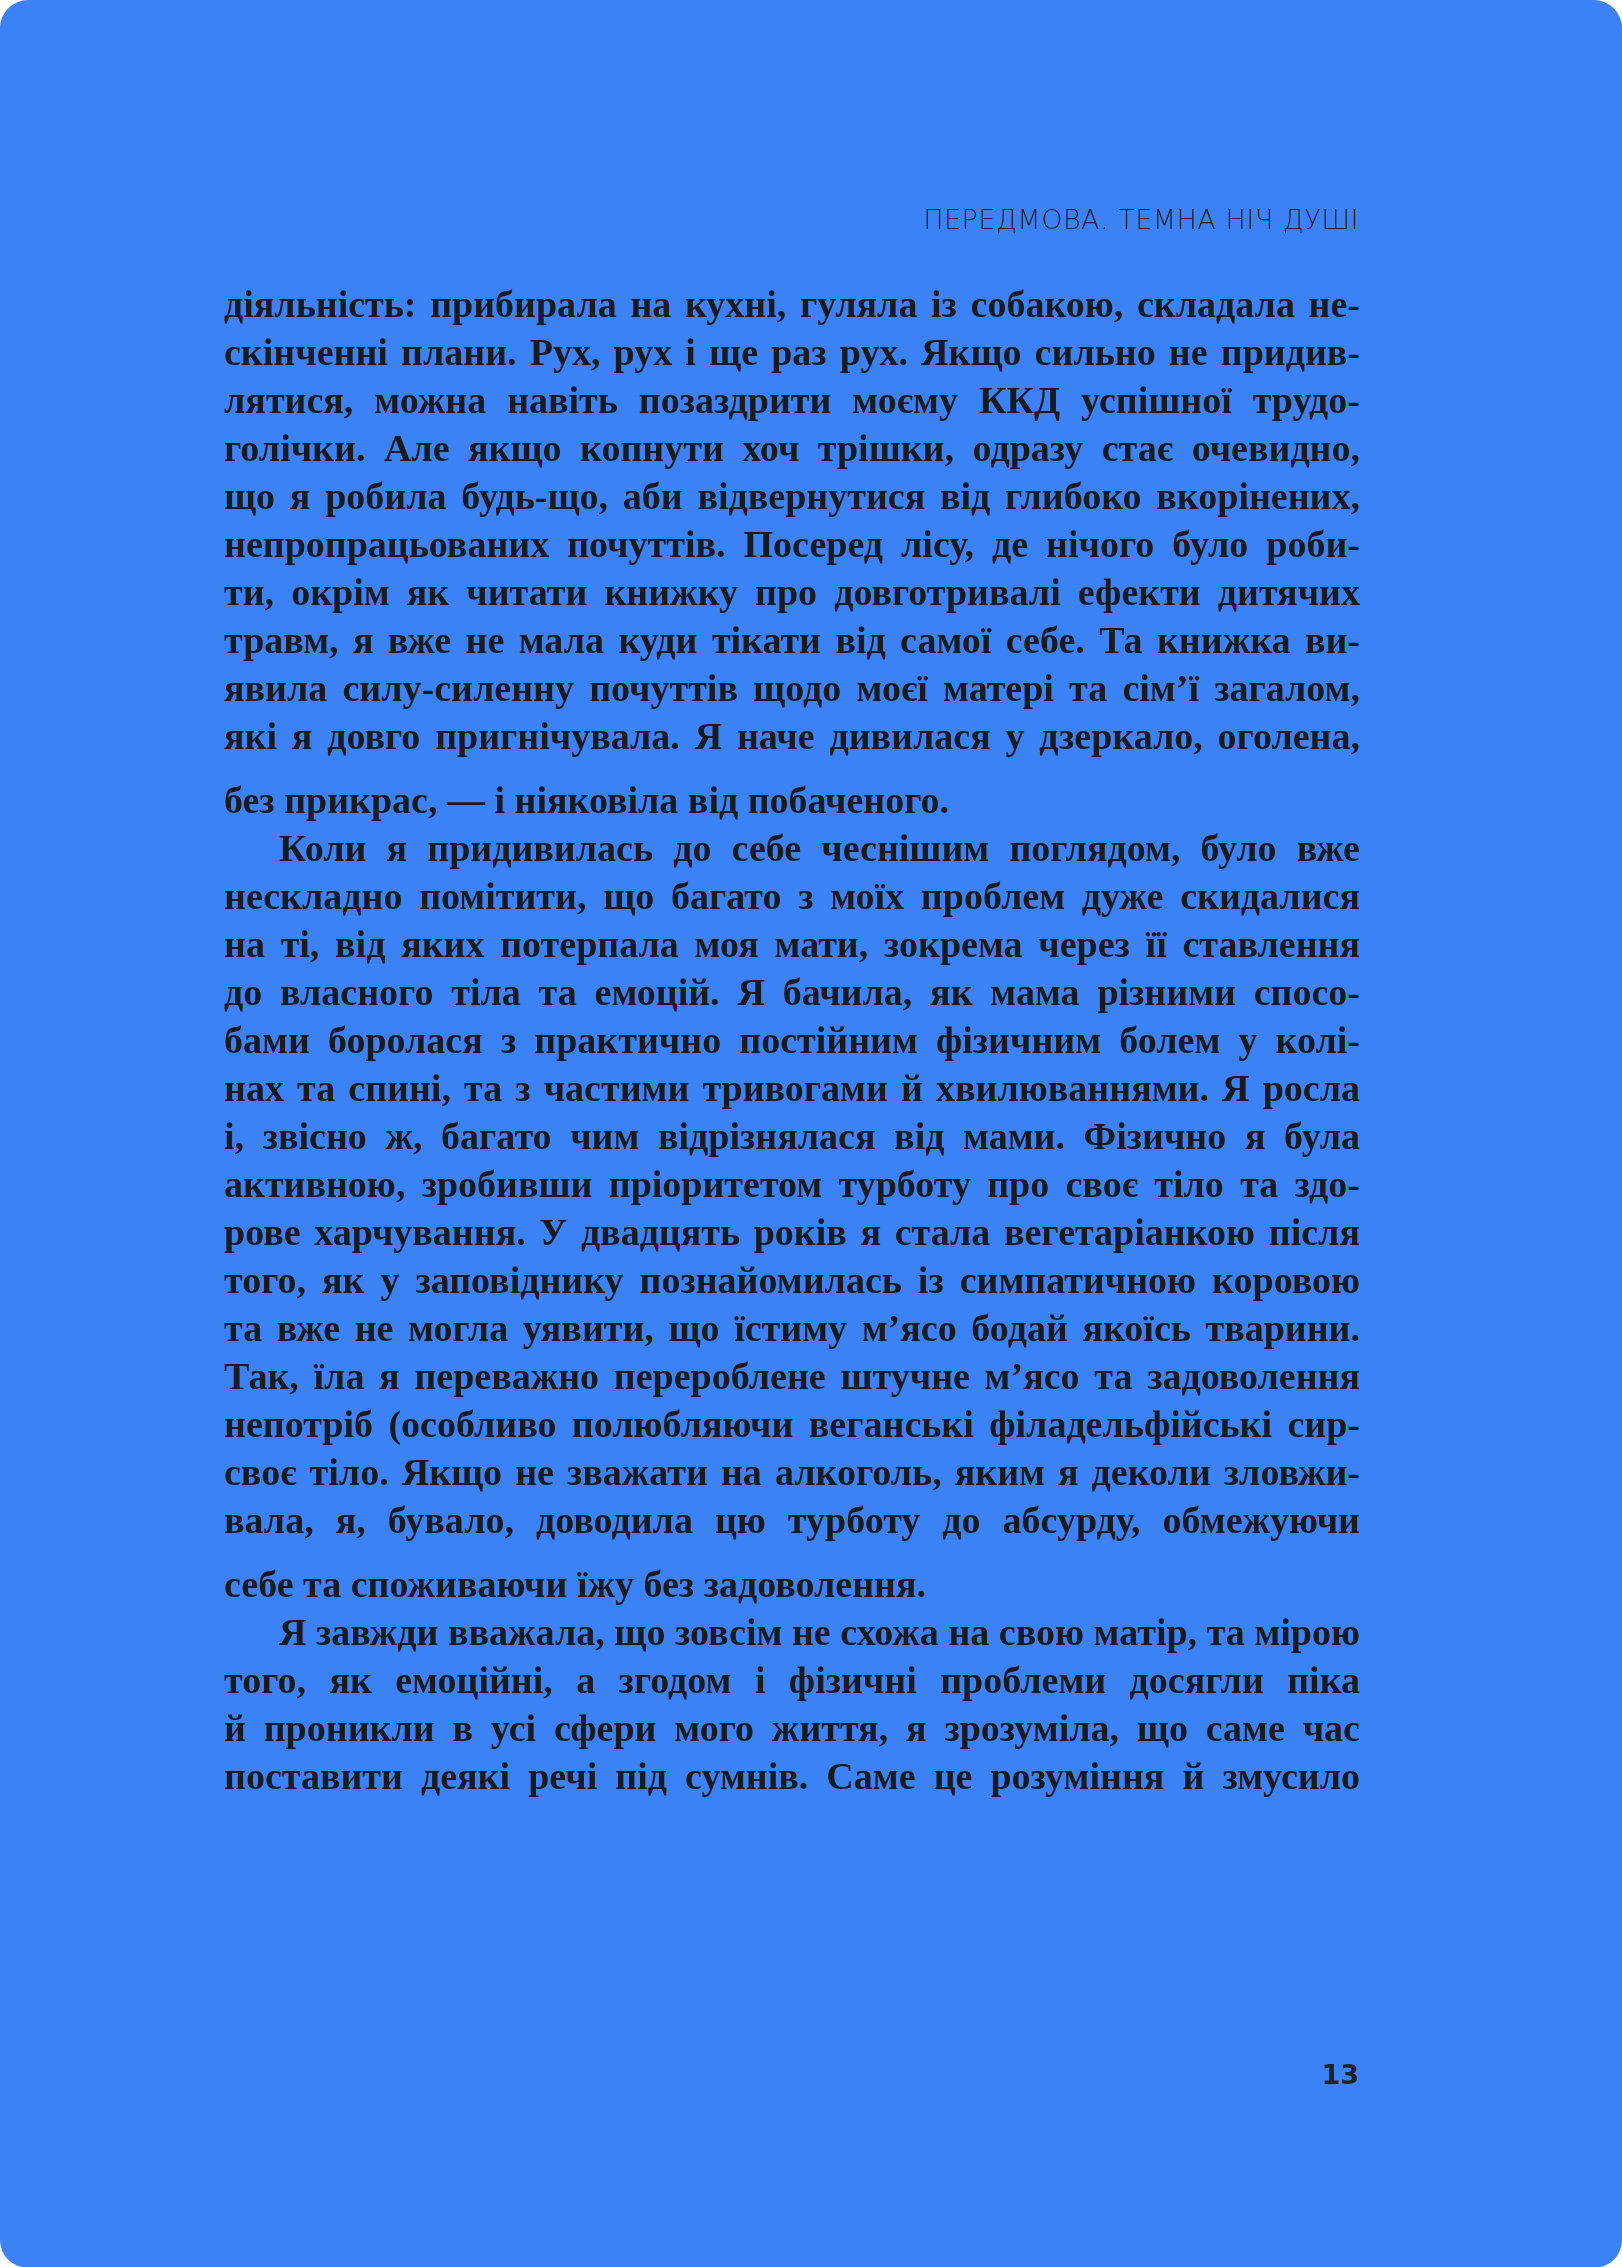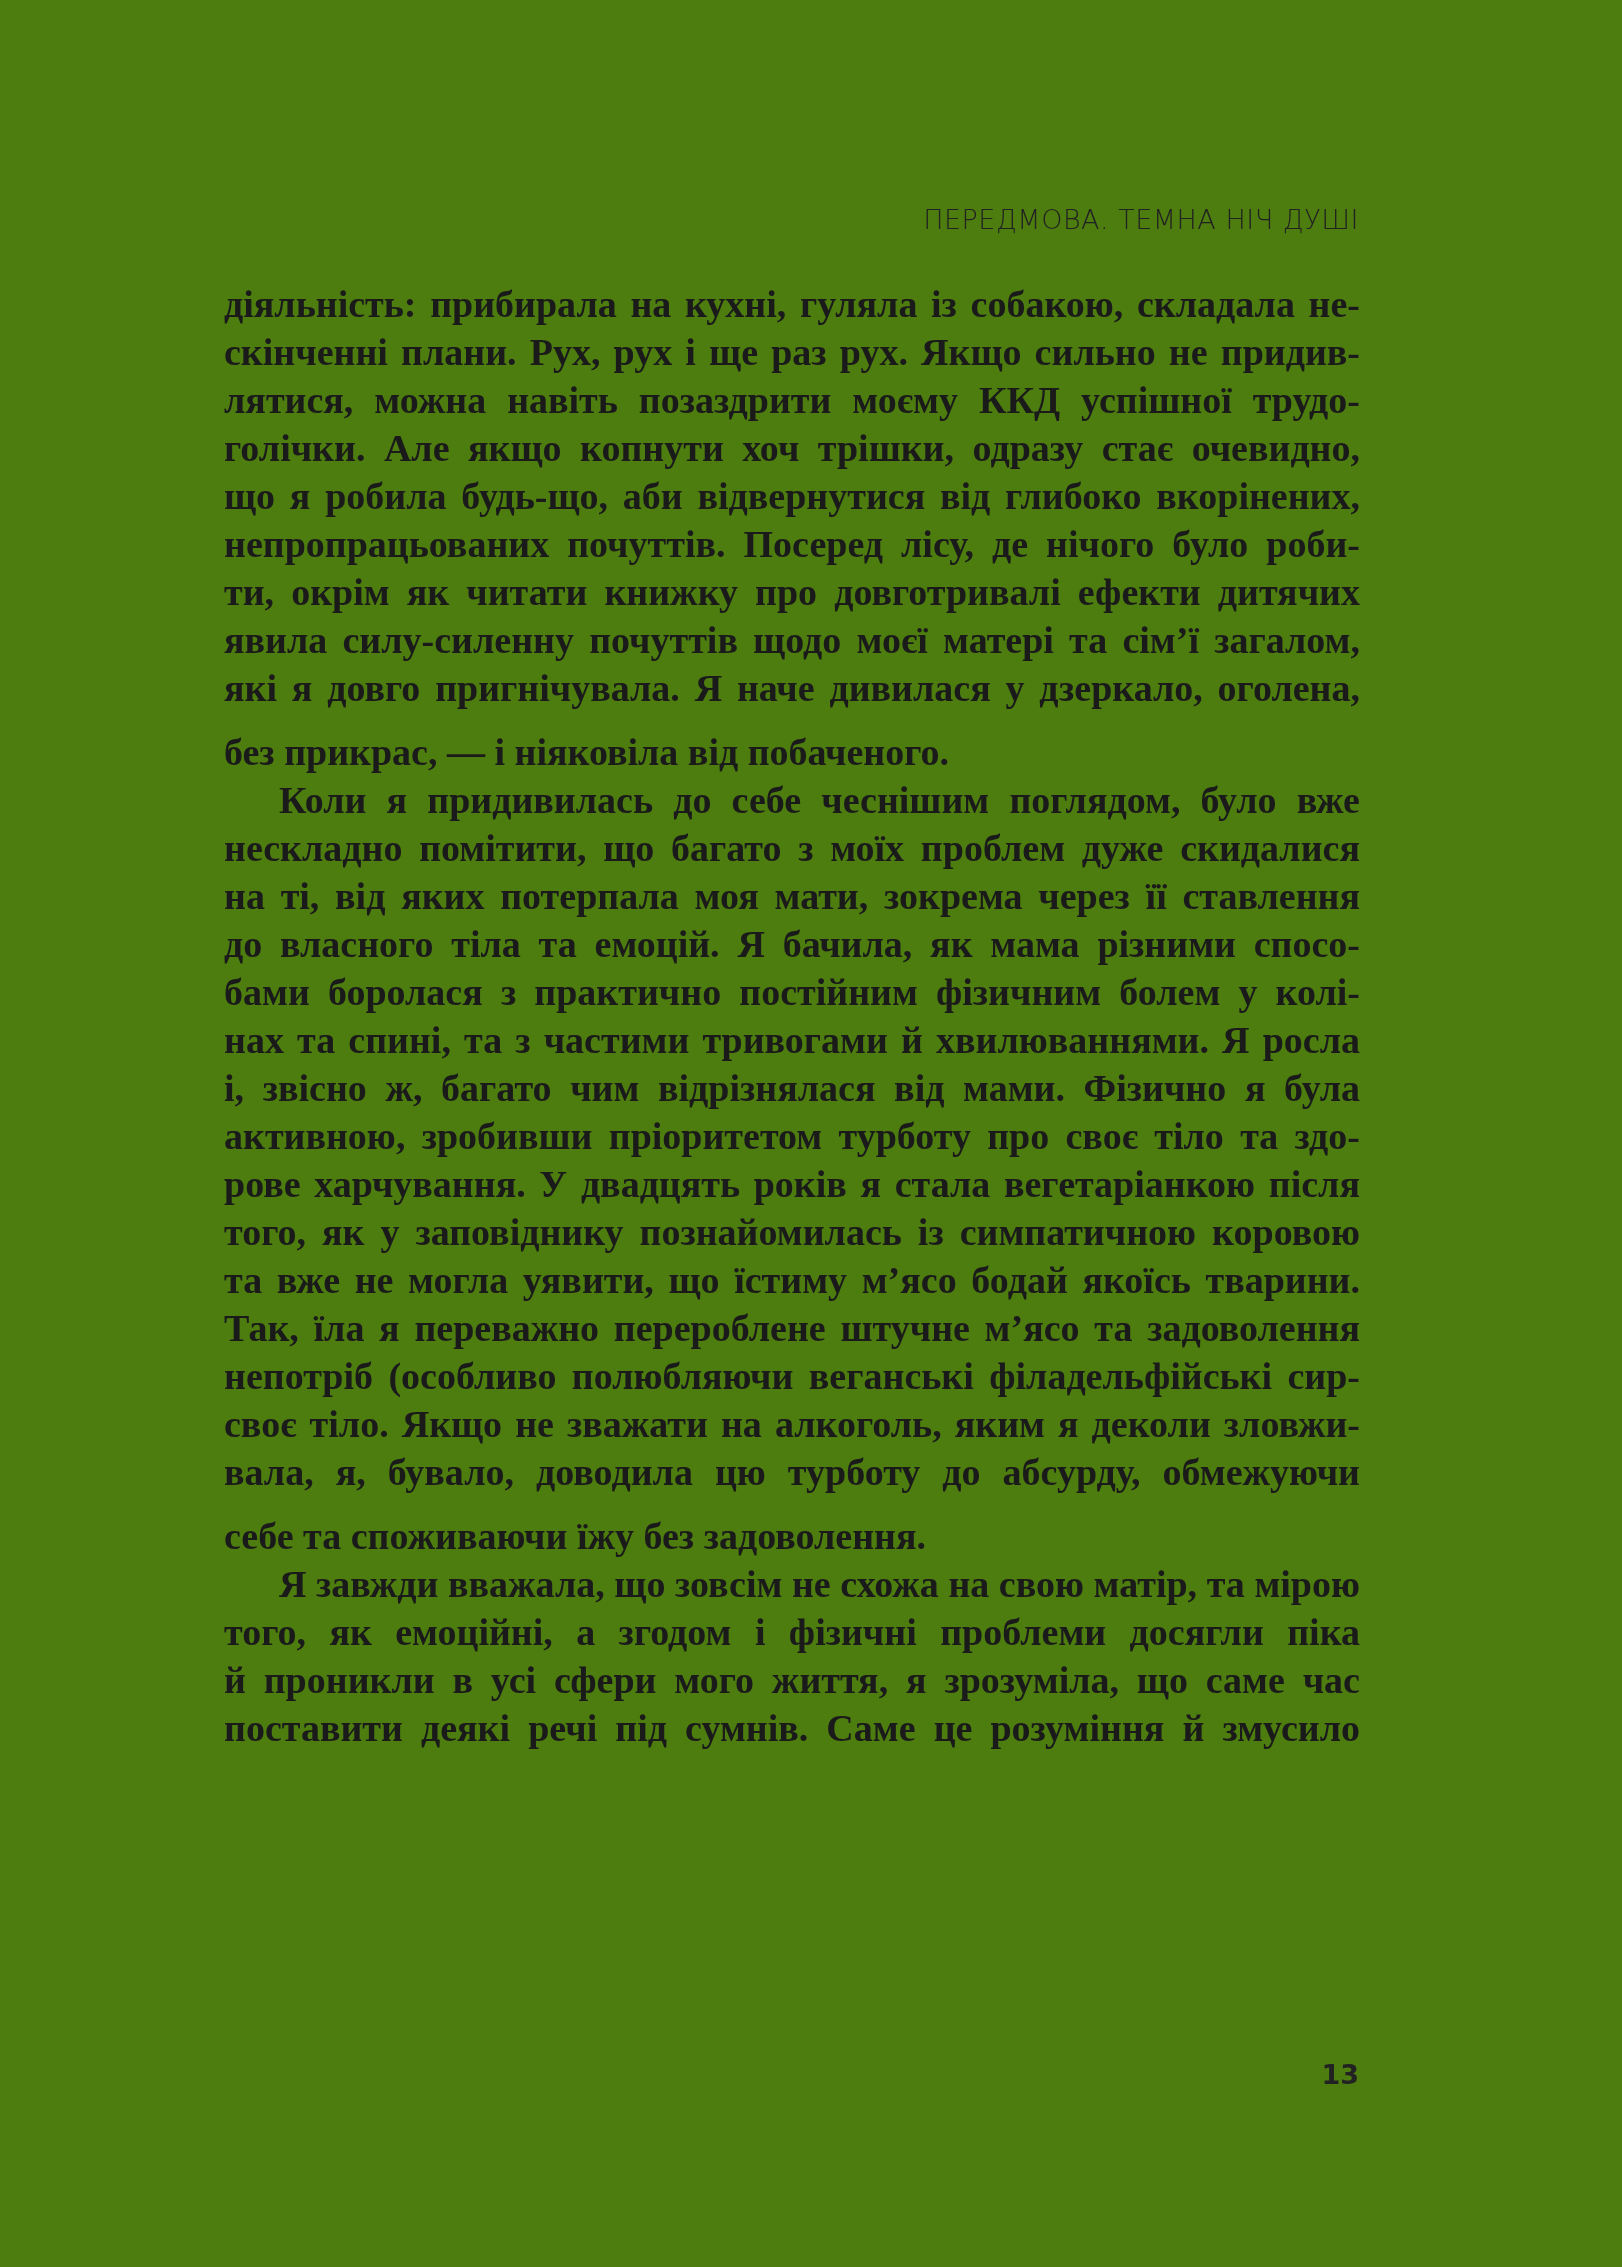--- a/index.html
+++ b/index.html
@@ -1,17 +1,17 @@
 <!DOCTYPE html>
 <html style="font-size:15px"><head>
 <meta charset="utf-8">
 <style>
   html, body { margin: 0; padding: 0; background: #ffffff; }
   body { width: 1622px; height: 2268px; position: relative; overflow: hidden; }
-  .page { position: absolute; left: 0; top: 0; width: 1622px; height: 2268px; background: #4d7c0f; }
+  .page { position: absolute; left: 0; top: 0; width: 1622px; height: 2268px; background: #3b82f6; border-radius: 28px; }
   .running-head {
     position: absolute; top: 204px; right: 263px;
     font-family: "DejaVu Sans", sans-serif; font-weight: 300;
     font-size: 27px; letter-spacing: 0.5px; color: #222;
     white-space: nowrap;
   }
   .body-text {
     position: absolute; left: 224px; top: 280px; width: 1136px;
     font-family: "Liberation Serif", serif; font-size: 38px; color: #1a1a1a;
   }
@@ -35,20 +35,21 @@
   <div class="running-head">ПЕРЕДМОВА. ТЕМНА НІЧ ДУШІ</div>
   <div class="body-text" id="body-text">
       <div>
         <div class="line">діяльність: прибирала на кухні, гуляла із собакою, складала не-</div>
         <div class="line">скінченні плани. Рух, рух і ще раз рух. Якщо сильно не придив-</div>
         <div class="line">лятися, можна навіть позаздрити моєму ККД успішної трудо-</div>
         <div class="line">голічки. Але якщо копнути хоч трішки, одразу стає очевидно,</div>
         <div class="line">що я робила будь-що, аби відвернутися від глибоко вкорінених,</div>
         <div class="line">непропрацьованих почуттів. Посеред лісу, де нічого було роби-</div>
         <div class="line">ти, окрім як читати книжку про довготривалі ефекти дитячих</div>
+        <div class="line">травм, я вже не мала куди тікати від самої себе. Та книжка ви-</div>
         <div class="line">явила силу-силенну почуттів щодо моєї матері та сім’ї загалом,</div>
         <div class="line">які я довго пригнічувала. Я наче дивилася у дзеркало, оголена,</div>
         <div class="line last">без прикрас, — і ніяковіла від побаченого.</div>
       </div>
       <div>
         <div class="line indent"><span class="ind"></span>Коли я придивилась до себе чеснішим поглядом, було вже</div>
         <div class="line">нескладно помітити, що багато з моїх проблем дуже скидалися</div>
         <div class="line">на ті, від яких потерпала моя мати, зокрема через її ставлення</div>
         <div class="line">до власного тіла та емоцій. Я бачила, як мама різними спосо-</div>
         <div class="line">бами боролася з практично постійним фізичним болем у колі-</div>

